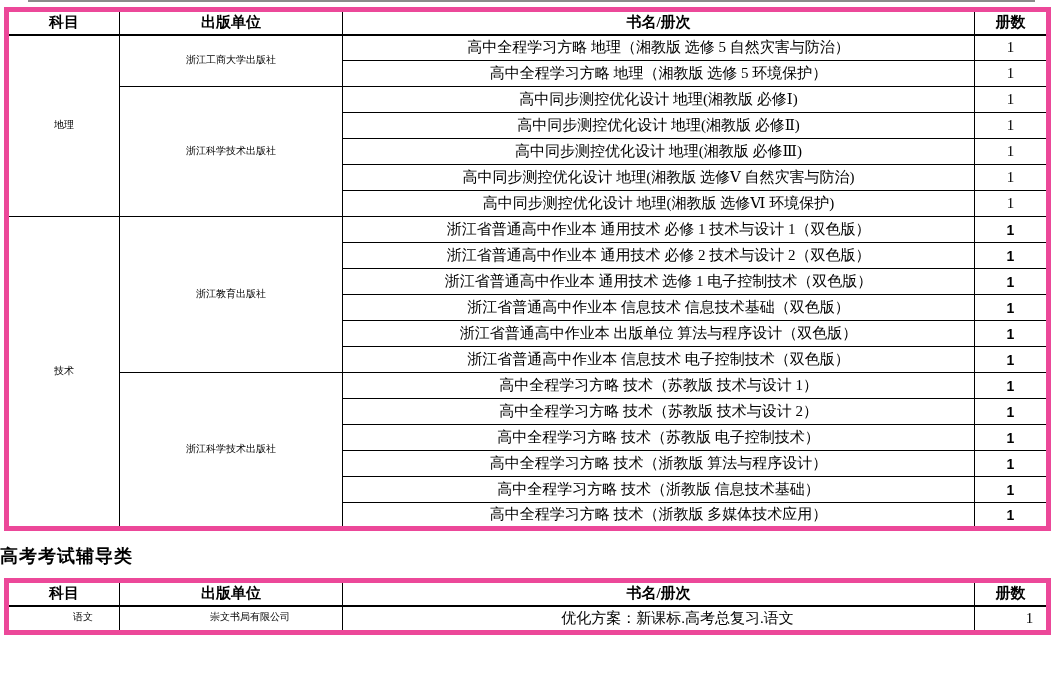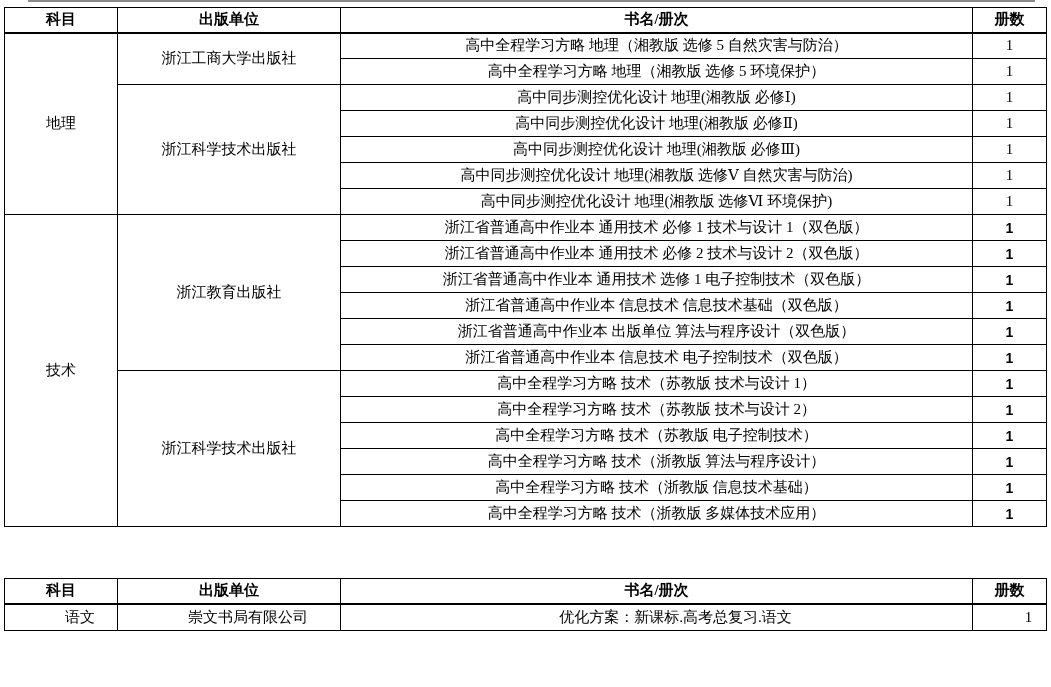--- a/index.html
+++ b/index.html
@@ -10,35 +10,35 @@
     font-family:"Liberation Serif","DejaVu Serif",serif;
   }
   .page { position:relative; width:1051px; height:687px; overflow:hidden; background:#fff; }
   .top-rule {
     position:absolute; top:0; left:28px; width:1007px; height:2px;
     background:#8a8a8a;
   }
   table.booklist {
     border-collapse:collapse; table-layout:fixed;
     position:absolute; left:4px; width:1042px;
-    border:1px solid #ec4899;
+    border:5px solid #ec4899;
   }
   #table1 { top:7px; }
   #table2 { top:578px; }
   th, td {
     border:1px solid #000;
     text-align:center; vertical-align:middle;
     font-size:15px; line-height:1;
     padding:0 3px;
     overflow:hidden; white-space:nowrap;
   }
   th { font-weight:bold; height:25px; border-bottom:2px solid #000; }
   #table1 td { height:26px; }
   #table2 td { height:27px;padding-left:41px; }
-  td.subject-cell, td.publisher-cell { font-size:15px; }
+  td.subject-cell, td.publisher-cell { font-size:10px;font-family:Liberation Mono, monospace; }
   td.count-cell { font-size:15px; }
   td.count-bold { font-weight:bold; font-family:"Liberation Sans","DejaVu Sans",sans-serif; font-size:14px; }
   .section-heading {
     position:absolute; left:0; top:544px;
     font-size:18px; font-weight:bold;
     letter-spacing:1px;
   }
 </style>
 </head>
 <body>
@@ -141,20 +141,21 @@
         <td>高中全程学习方略 技术（浙教版 信息技术基础）</td>
         <td class="count-cell count-bold">1</td>
       </tr>
       <tr>
         <td>高中全程学习方略 技术（浙教版 多媒体技术应用）</td>
         <td class="count-cell count-bold">1</td>
       </tr>
     </tbody>
   </table>
 
+  <div class="section-heading">高考考试辅导类</div>
 
   <table class="booklist" id="table2">
     <colgroup>
       <col style="width:113px">
         <col style="width:223px">
         <col style="width:632px">
         <col style="width:74px">
     </colgroup>
     <thead>
       <tr>

